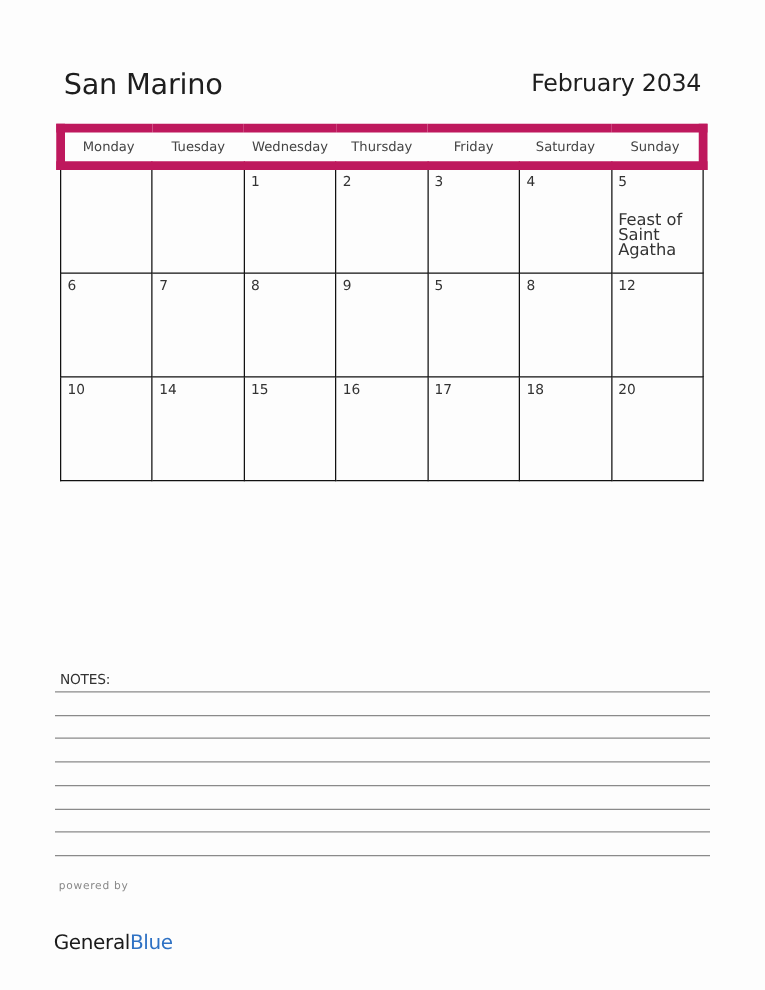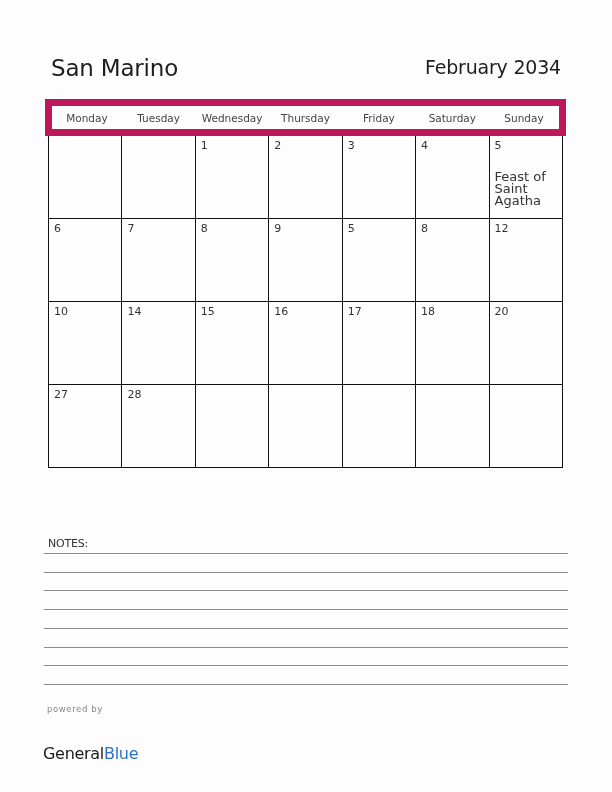--- a/index.html
+++ b/index.html
@@ -100,43 +100,20 @@
         <td>
           <span class="daynum">17</span>
         </td>
         <td>
           <span class="daynum">18</span>
         </td>
         <td>
           <span class="daynum">20</span>
         </td>
       </tr>
-      <tr>
-        <td>
-          <span class="daynum">27</span>
-        </td>
-        <td>
-          <span class="daynum">28</span>
-        </td>
-        <td>
-          <span class="daynum"></span>
-        </td>
-        <td>
-          <span class="daynum"></span>
-        </td>
-        <td>
-          <span class="daynum"></span>
-        </td>
-        <td>
-          <span class="daynum"></span>
-        </td>
-        <td>
-          <span class="daynum"></span>
-        </td>
-      </tr>
     </tbody>
 </table>
 
 <div class="notes-label">NOTES:</div>
 <div id="notes-lines">
     <div class="note-line" style="top: 553px;"></div>
     <div class="note-line" style="top: 571.7px;"></div>
     <div class="note-line" style="top: 590.4px;"></div>
     <div class="note-line" style="top: 609.1px;"></div>
     <div class="note-line" style="top: 627.8px;"></div>

